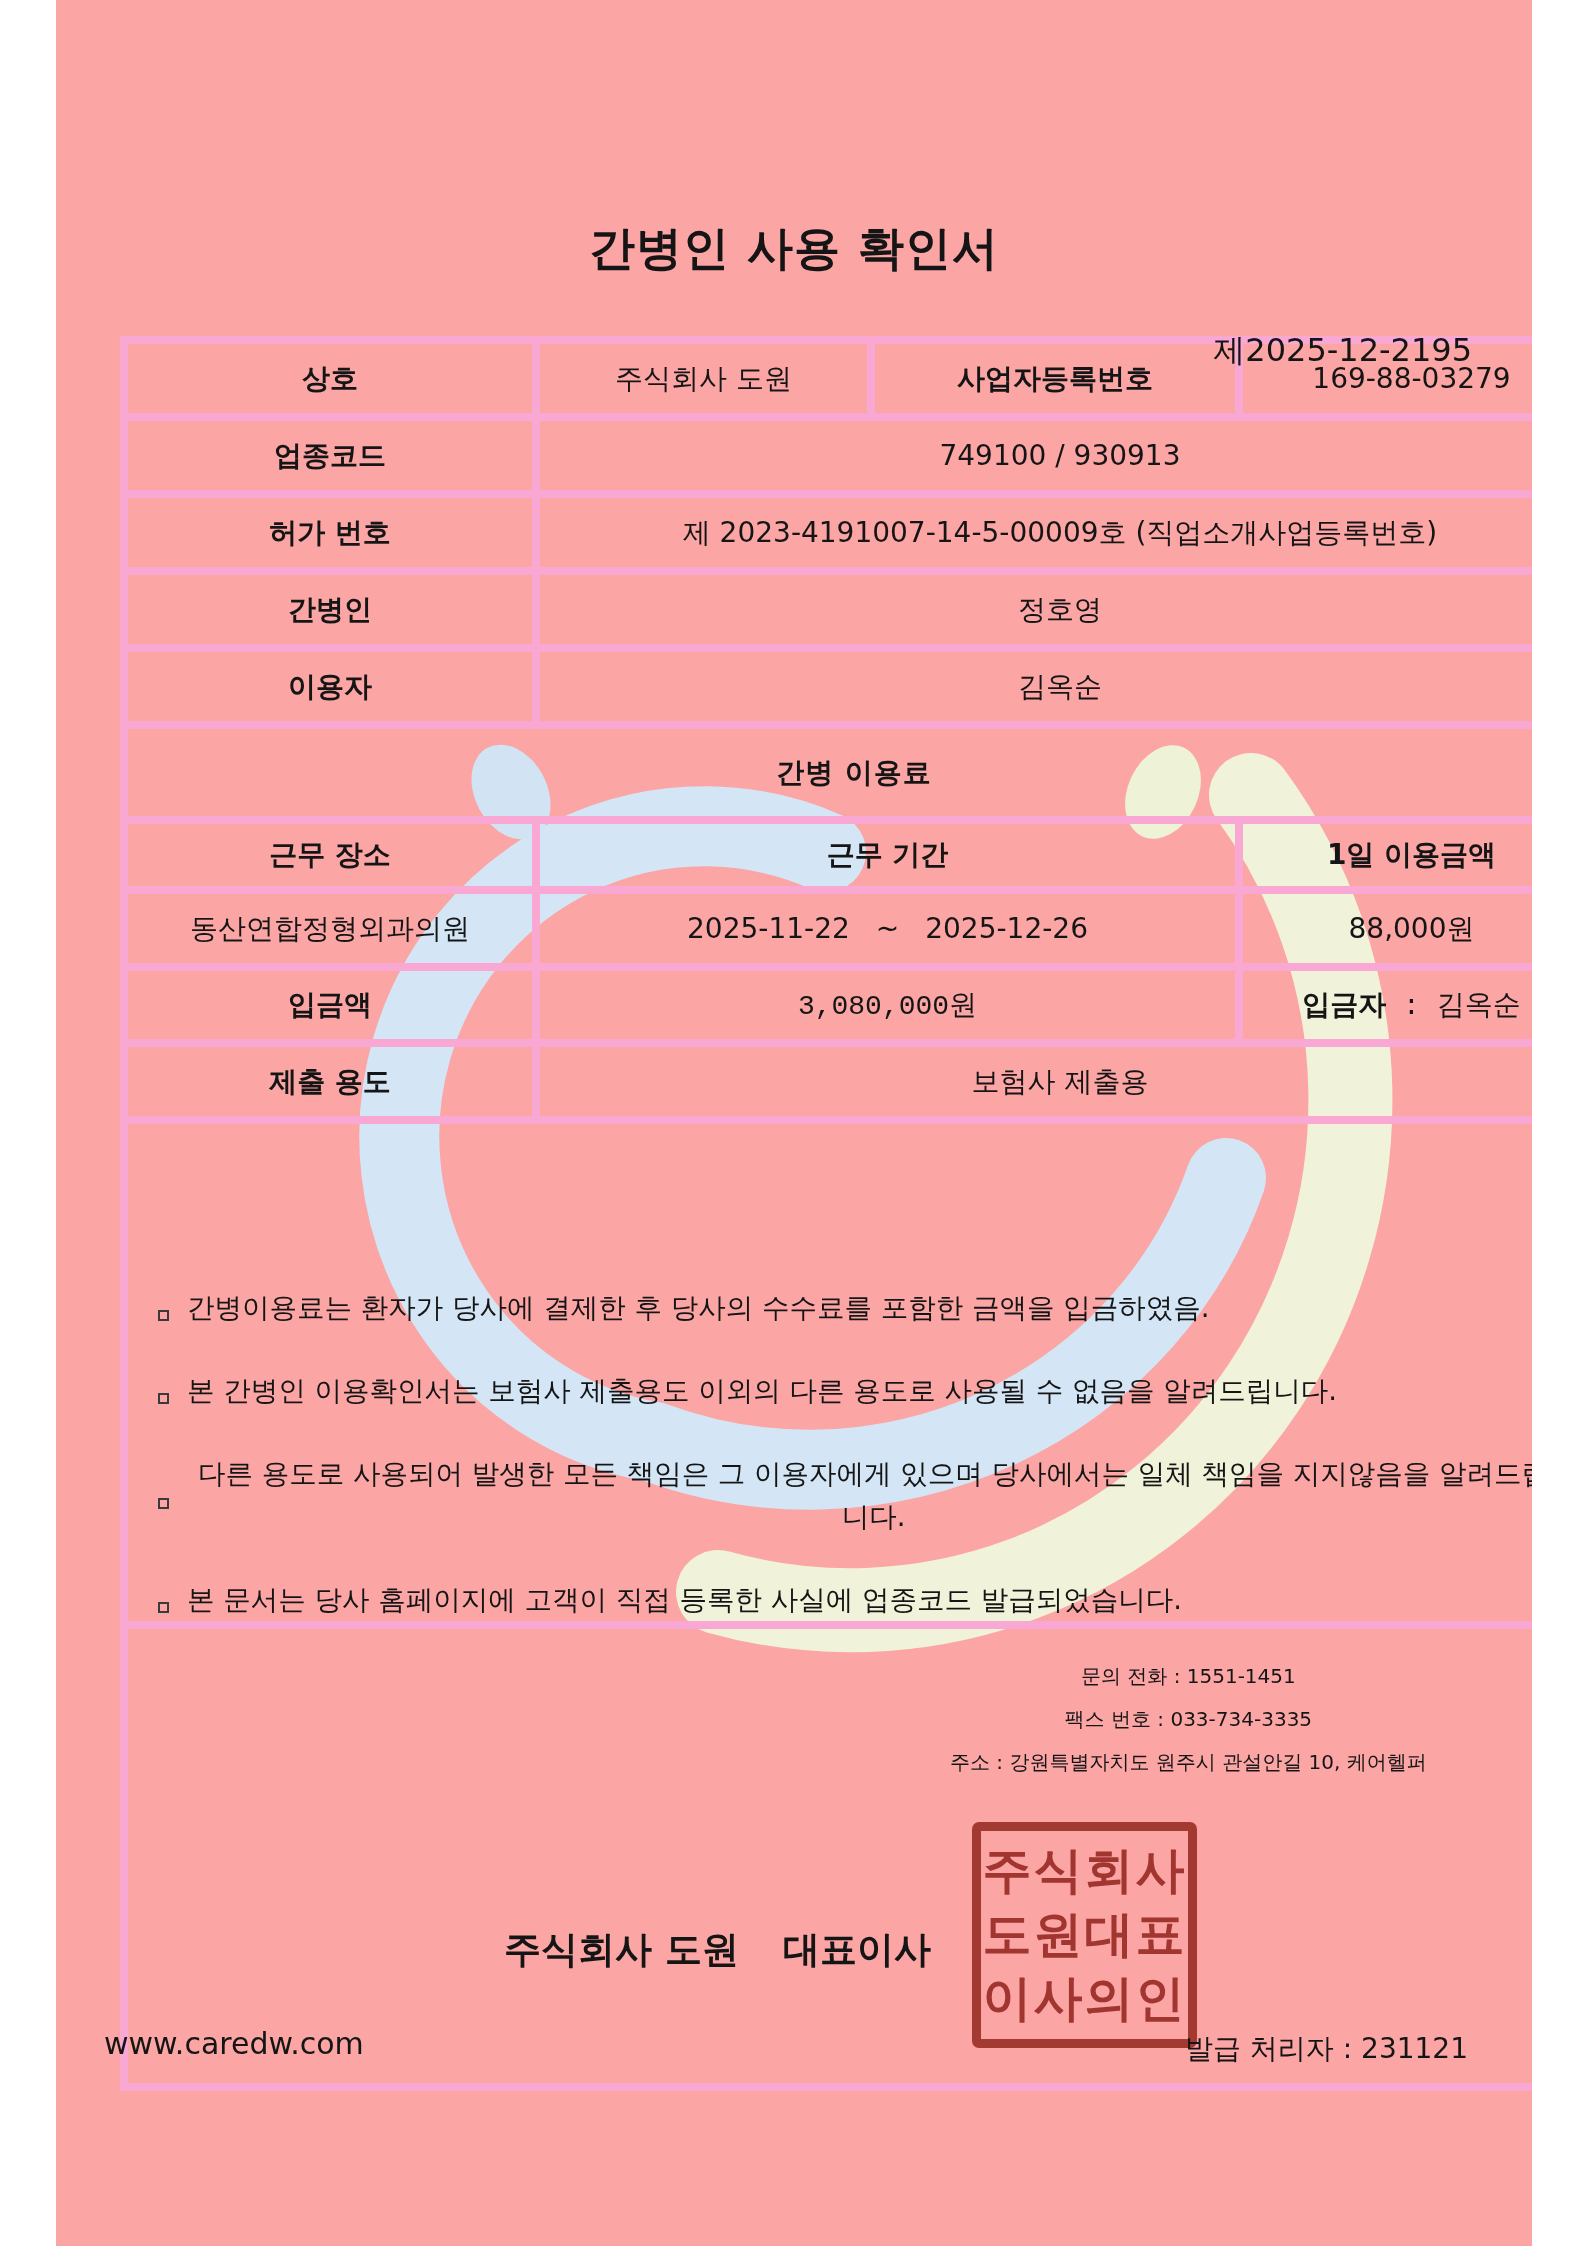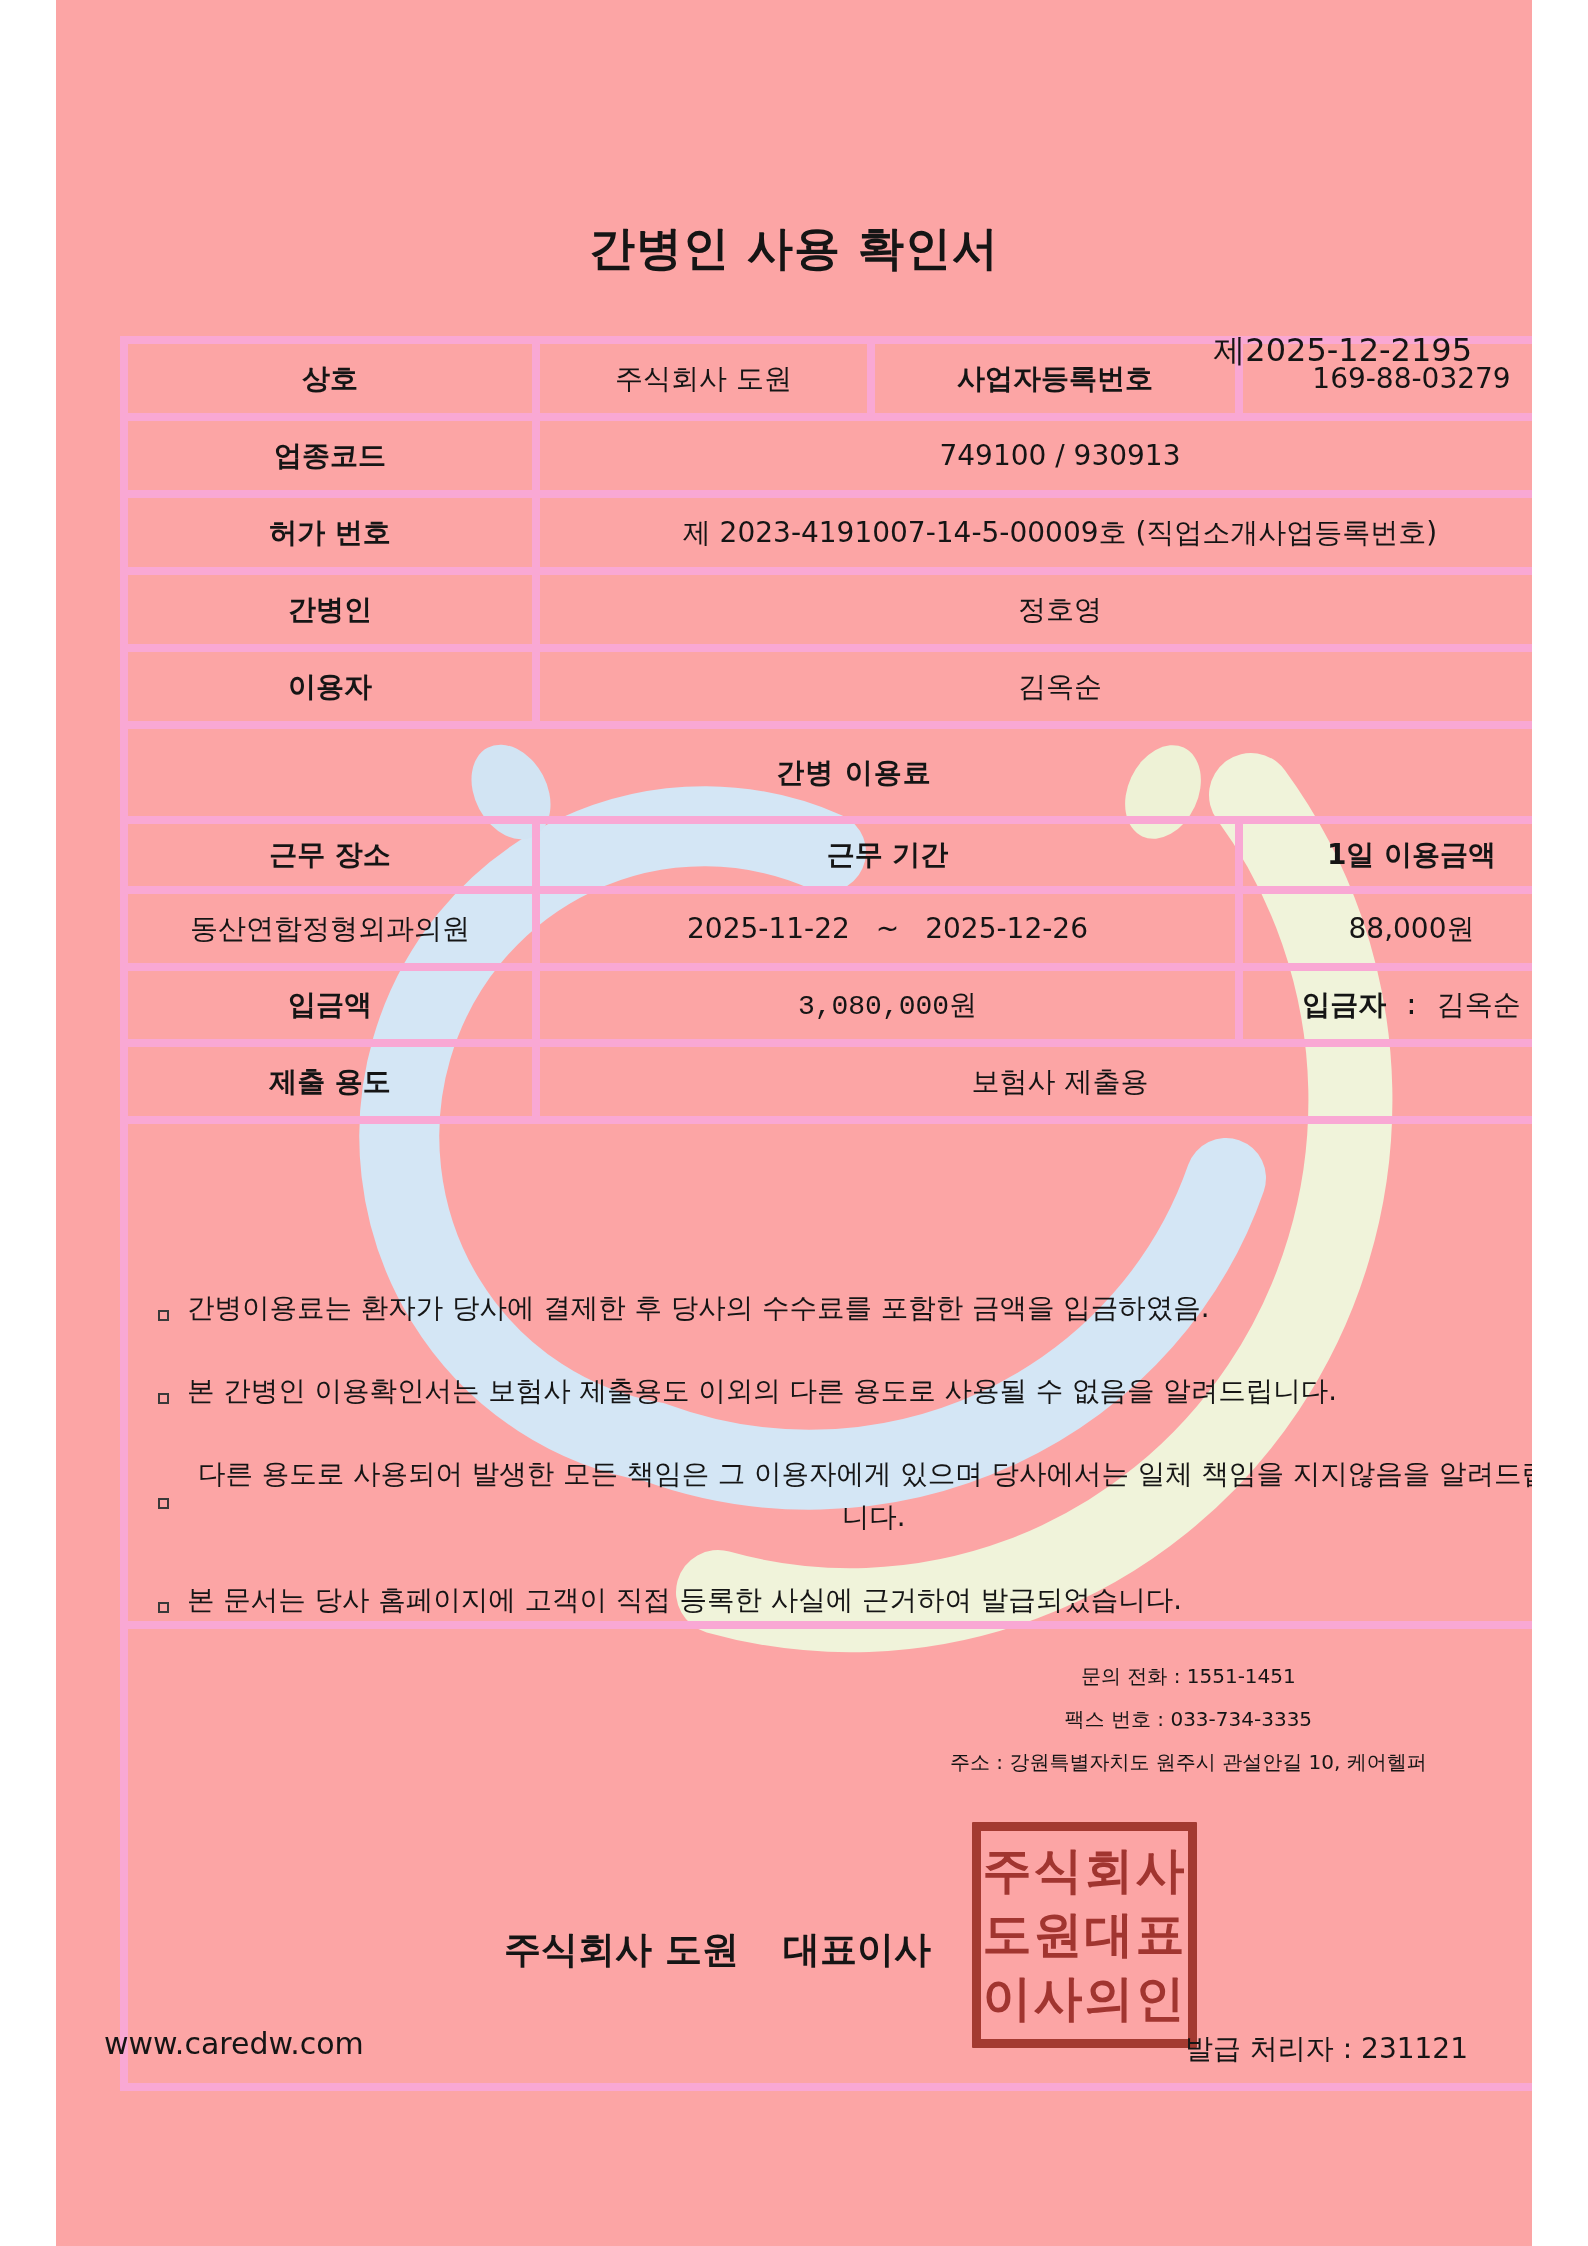--- a/index.html
+++ b/index.html
@@ -56,21 +56,21 @@
     position:absolute; left:822px; top:26px; text-align:center;
     font-size:20px; line-height:43px; white-space:nowrap;
   }
   .signature-line {
     position:absolute; left:376px; top:296px;
     font-size:37px; font-weight:bold; white-space:nowrap;
   }
   .signature-line .sig-company { margin-right:44px; }
   .stamp {
     position:absolute; left:844px; top:193px; width:225px; height:226px;
-    border:9px solid #a33a31; border-radius:1px;
+    border:9px solid #a33a31; border-radius:7px;
     display:flex; flex-direction:column; justify-content:center;
     text-align:center; color:#a13530;
     font-weight:bold; font-size:49px; line-height:64px; letter-spacing:2px;
   }
   
   .footer-left  { position:absolute; left:48px;  top:2026px; font-size:30px; z-index:2; }
   .footer-right { position:absolute; right:64px; top:2030px; font-size:28px; z-index:2; }
 </style>
 </head>
 <body>
@@ -154,21 +154,21 @@
           <div class="note-line">
               <span class="note-bullet"></span>
               <span>본 간병인 이용확인서는 보험사 제출용도 이외의 다른 용도로 사용될 수 없음을 알려드립니다.</span>
             </div>
           <div class="note-line">
               <span class="note-bullet"></span>
               <span>다른 용도로 사용되어 발생한 모든 책임은 그 이용자에게 있으며 당사에서는 일체 책임을 지지않음을 알려드립니다.</span>
             </div>
           <div class="note-line">
               <span class="note-bullet"></span>
-              <span>본 문서는 당사 홈페이지에 고객이 직접 등록한 사실에 근거하여 발급되었습니다.</span>
+              <span>본 문서는 당사 홈페이지에 고객이 직접 등록한 사실에 업종코드 발급되었습니다.</span>
             </div>
         </td>
       </tr>
 
       <tr class="r-sign">
         <td class="sign-cell" colspan="4">
           <div class="contact-block">
             <div>문의 전화 : 1551-1451</div>
             <div>팩스 번호 : 033-734-3335</div>
             <div>주소 : 강원특별자치도 원주시 관설안길 10, 케어헬퍼</div>

